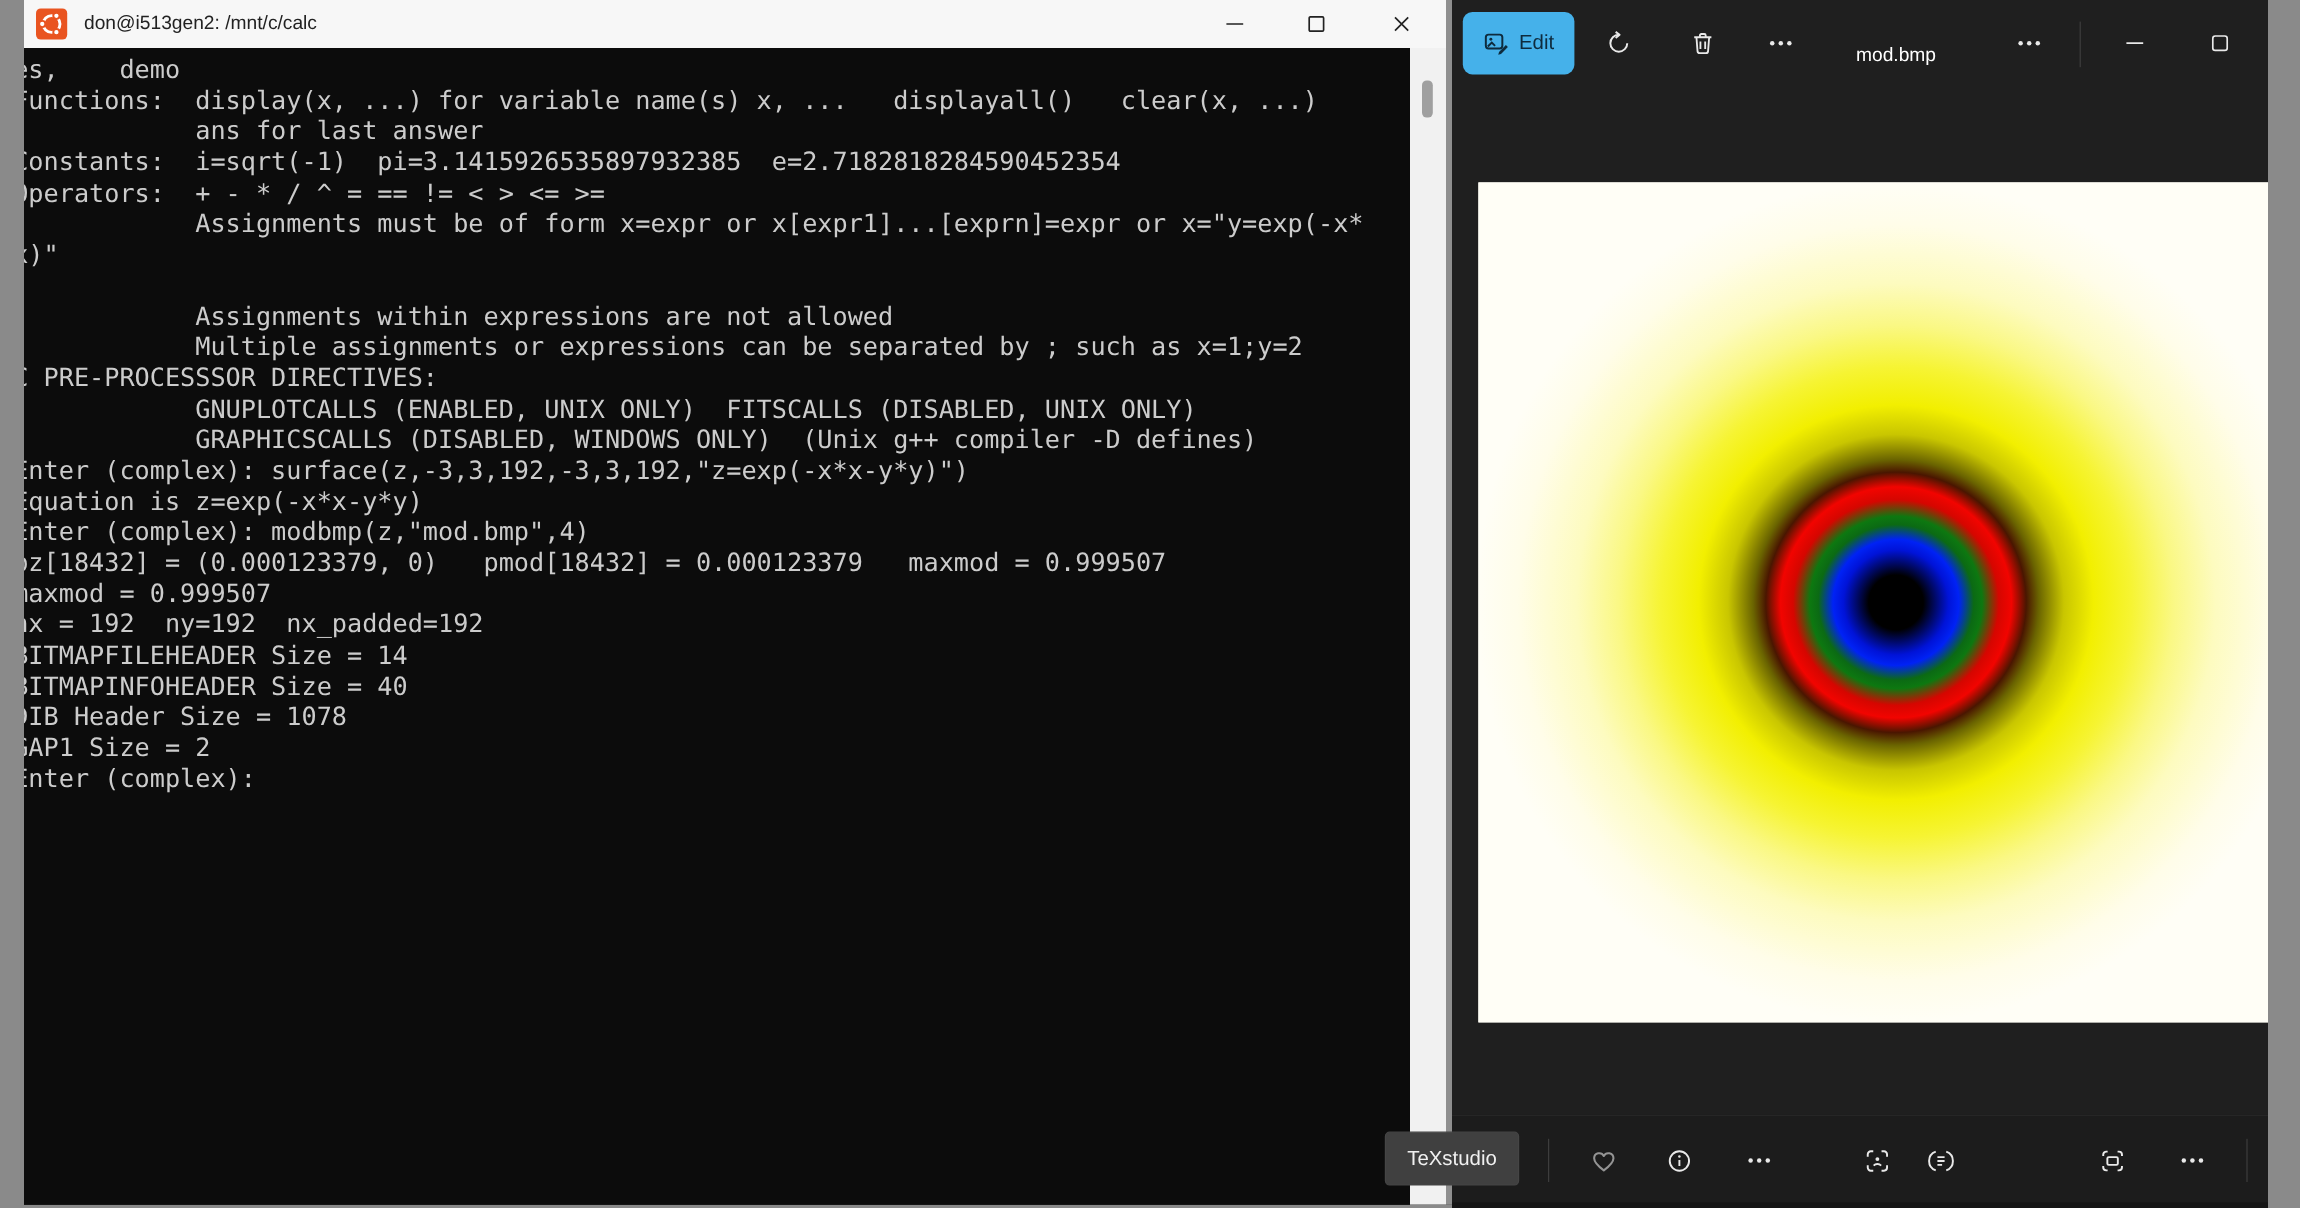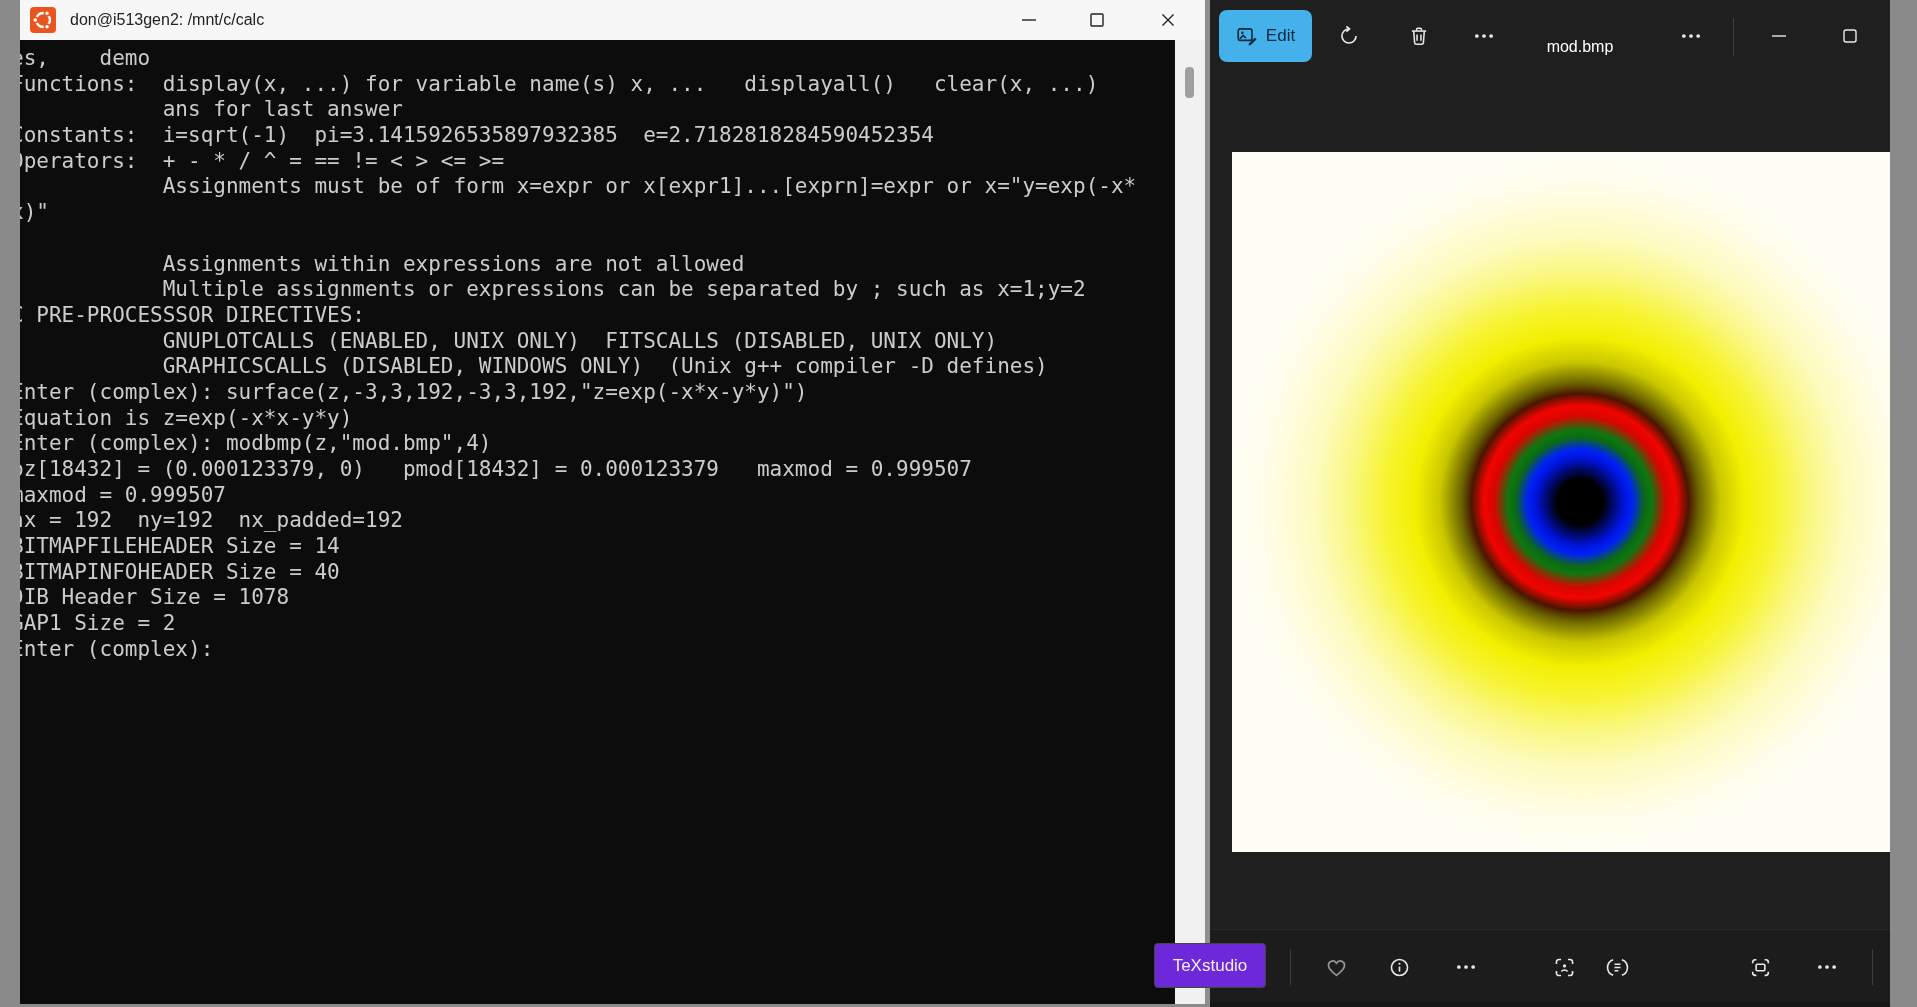--- a/index.html
+++ b/index.html
@@ -47,21 +47,21 @@
       #fffef6 100%);
   }
 
   .ph-bottombar { position:absolute; left:0; top:929px; width:100%; height:73px; background:#1c1c1c; border-top:1px solid #262626; }
   .ph-bottombar .icon-btn { top:15px; }
   .bb-sep1 { left:80px; top:19px; height:36px; }
   .bb-sep2 { left:662px; top:19px; height:36px; }
   .ph-bottomedge { position:absolute; left:0; top:1002px; width:100%; height:5px; background:#151515; }
 
   
-  .tooltip { position:absolute; left:1134px; top:943px; width:112px; height:45px; background:#6d28d9; border:1px solid #454545; border-radius:4px; color:#f0f0f0; font-size:17px; display:flex; align-items:center; justify-content:center; z-index:50; white-space:nowrap; }
+  .tooltip { position:absolute; left:1134px; top:943px; width:112px; height:45px; background:#404040; border:1px solid #454545; border-radius:4px; color:#f0f0f0; font-size:17px; display:flex; align-items:center; justify-content:center; z-index:50; white-space:nowrap; }
 
   svg { display:block; }
 </style>
 </head>
 <body>
 
 <div class="screen">
 
   <div class="term-window">
     <div class="term-titlebar">

